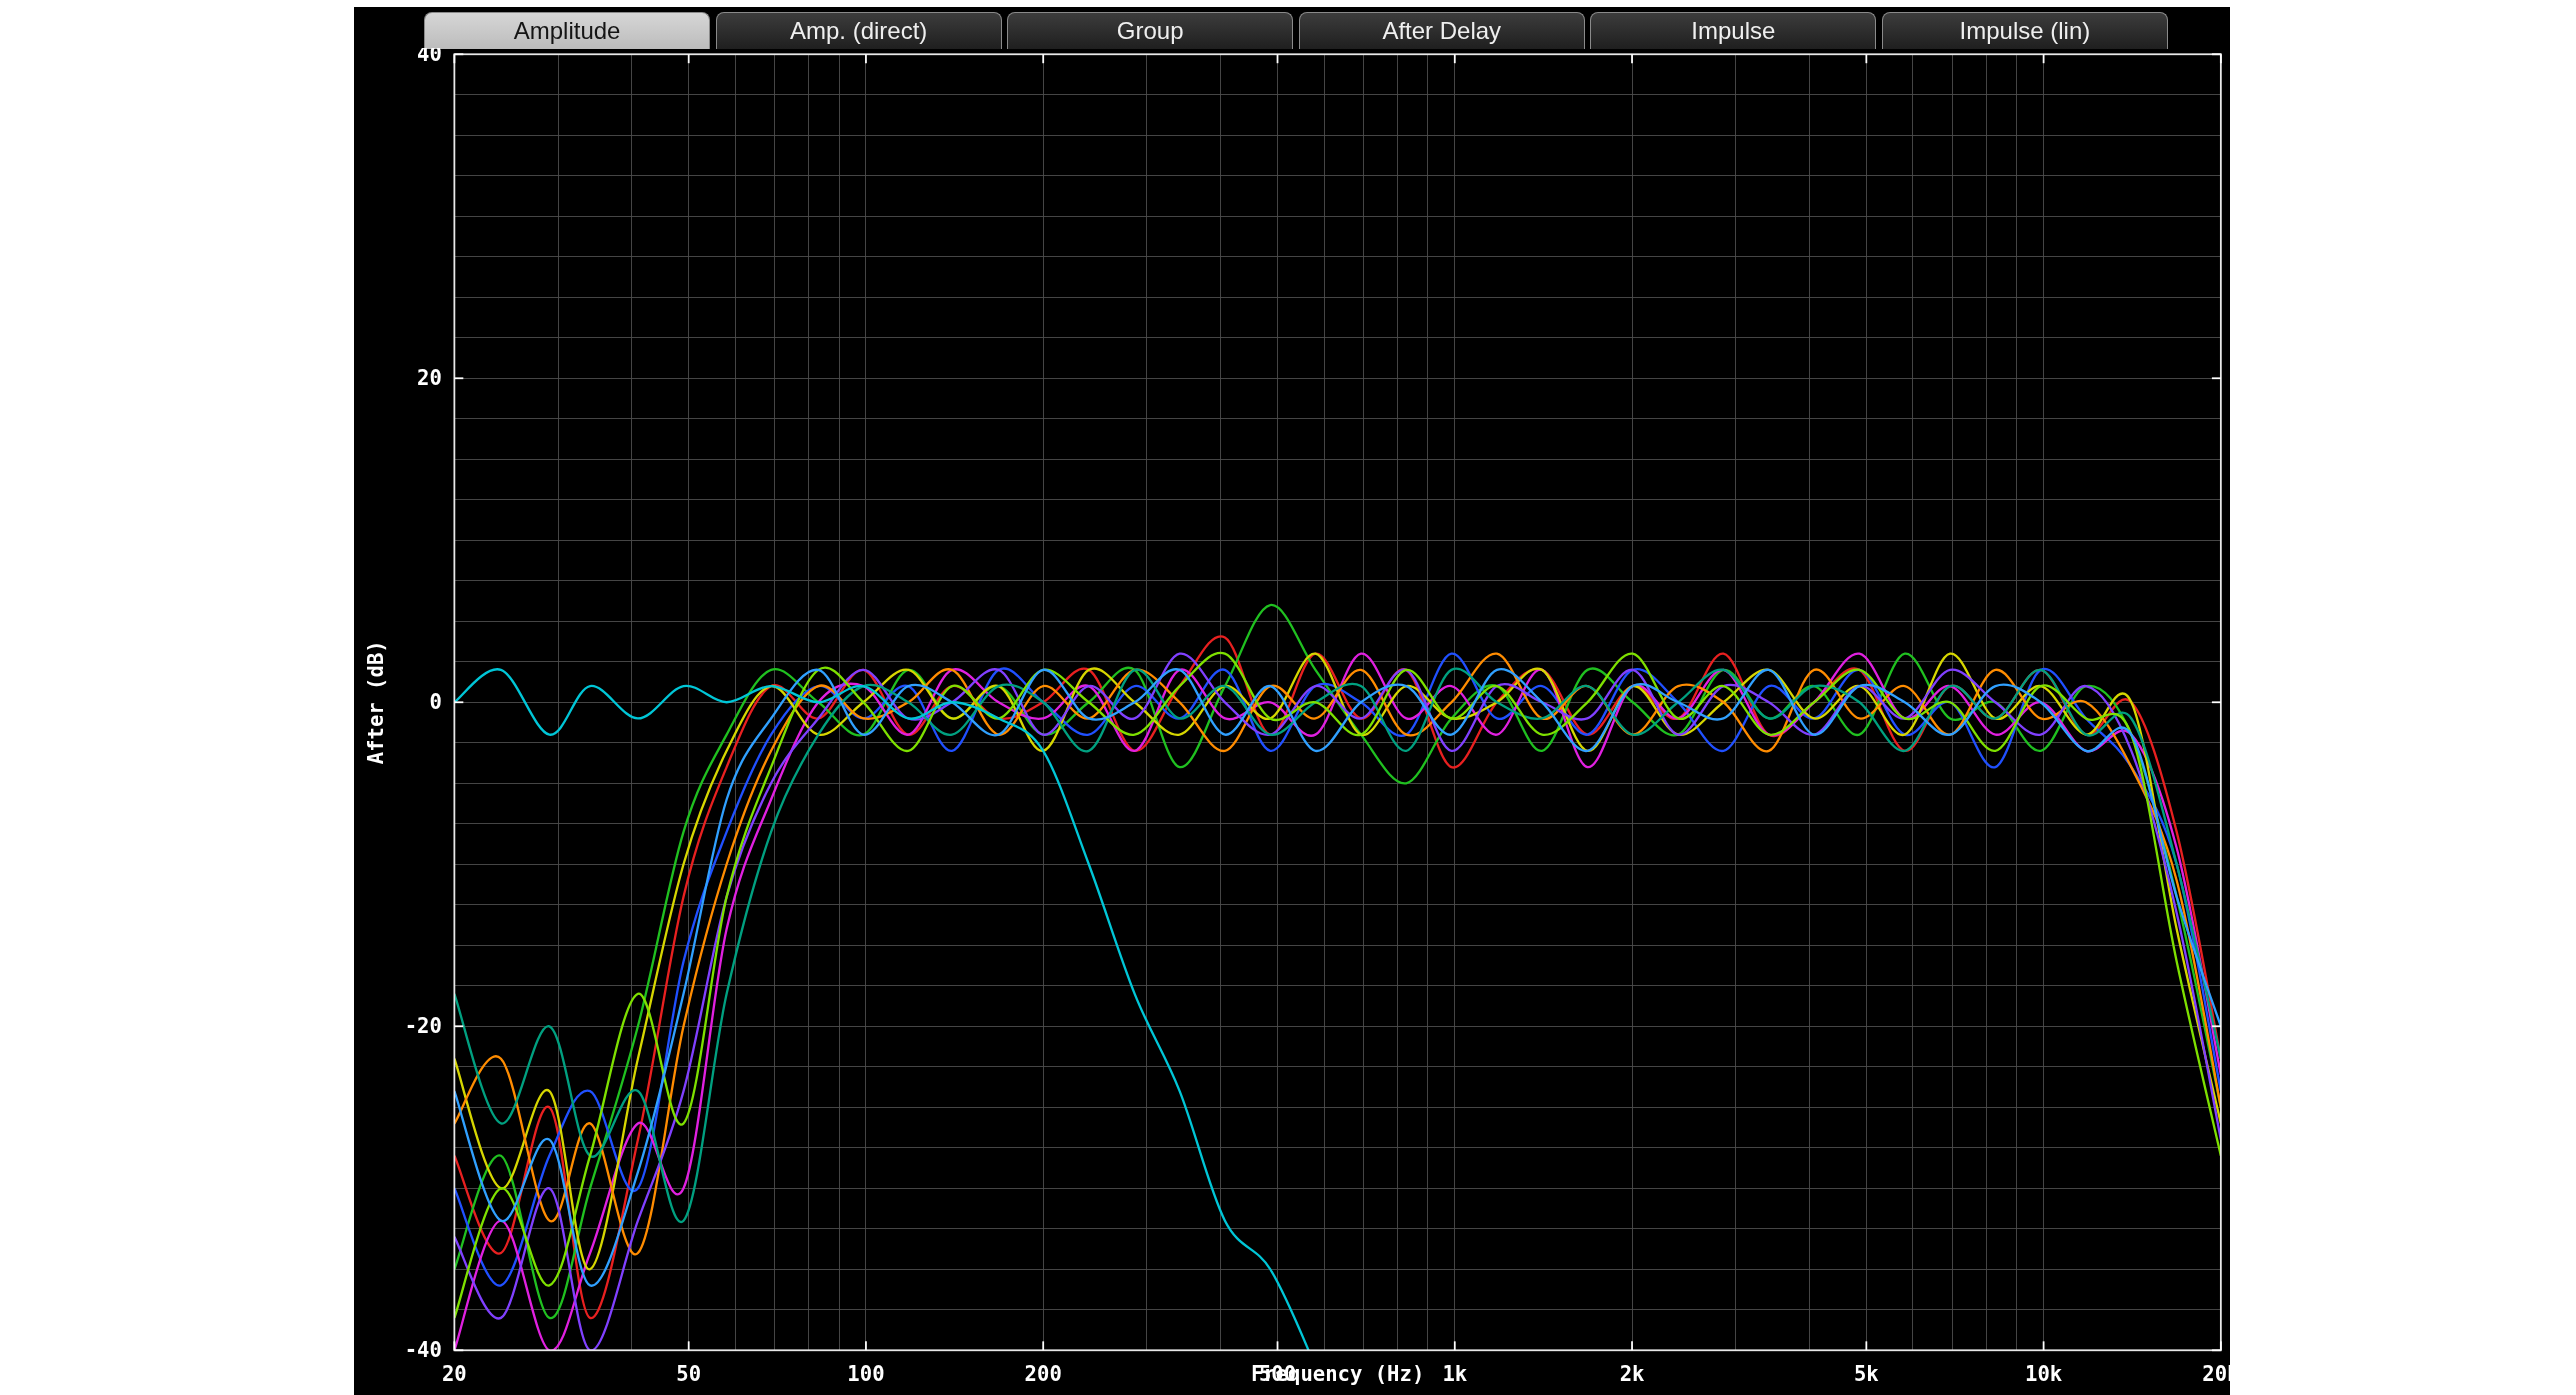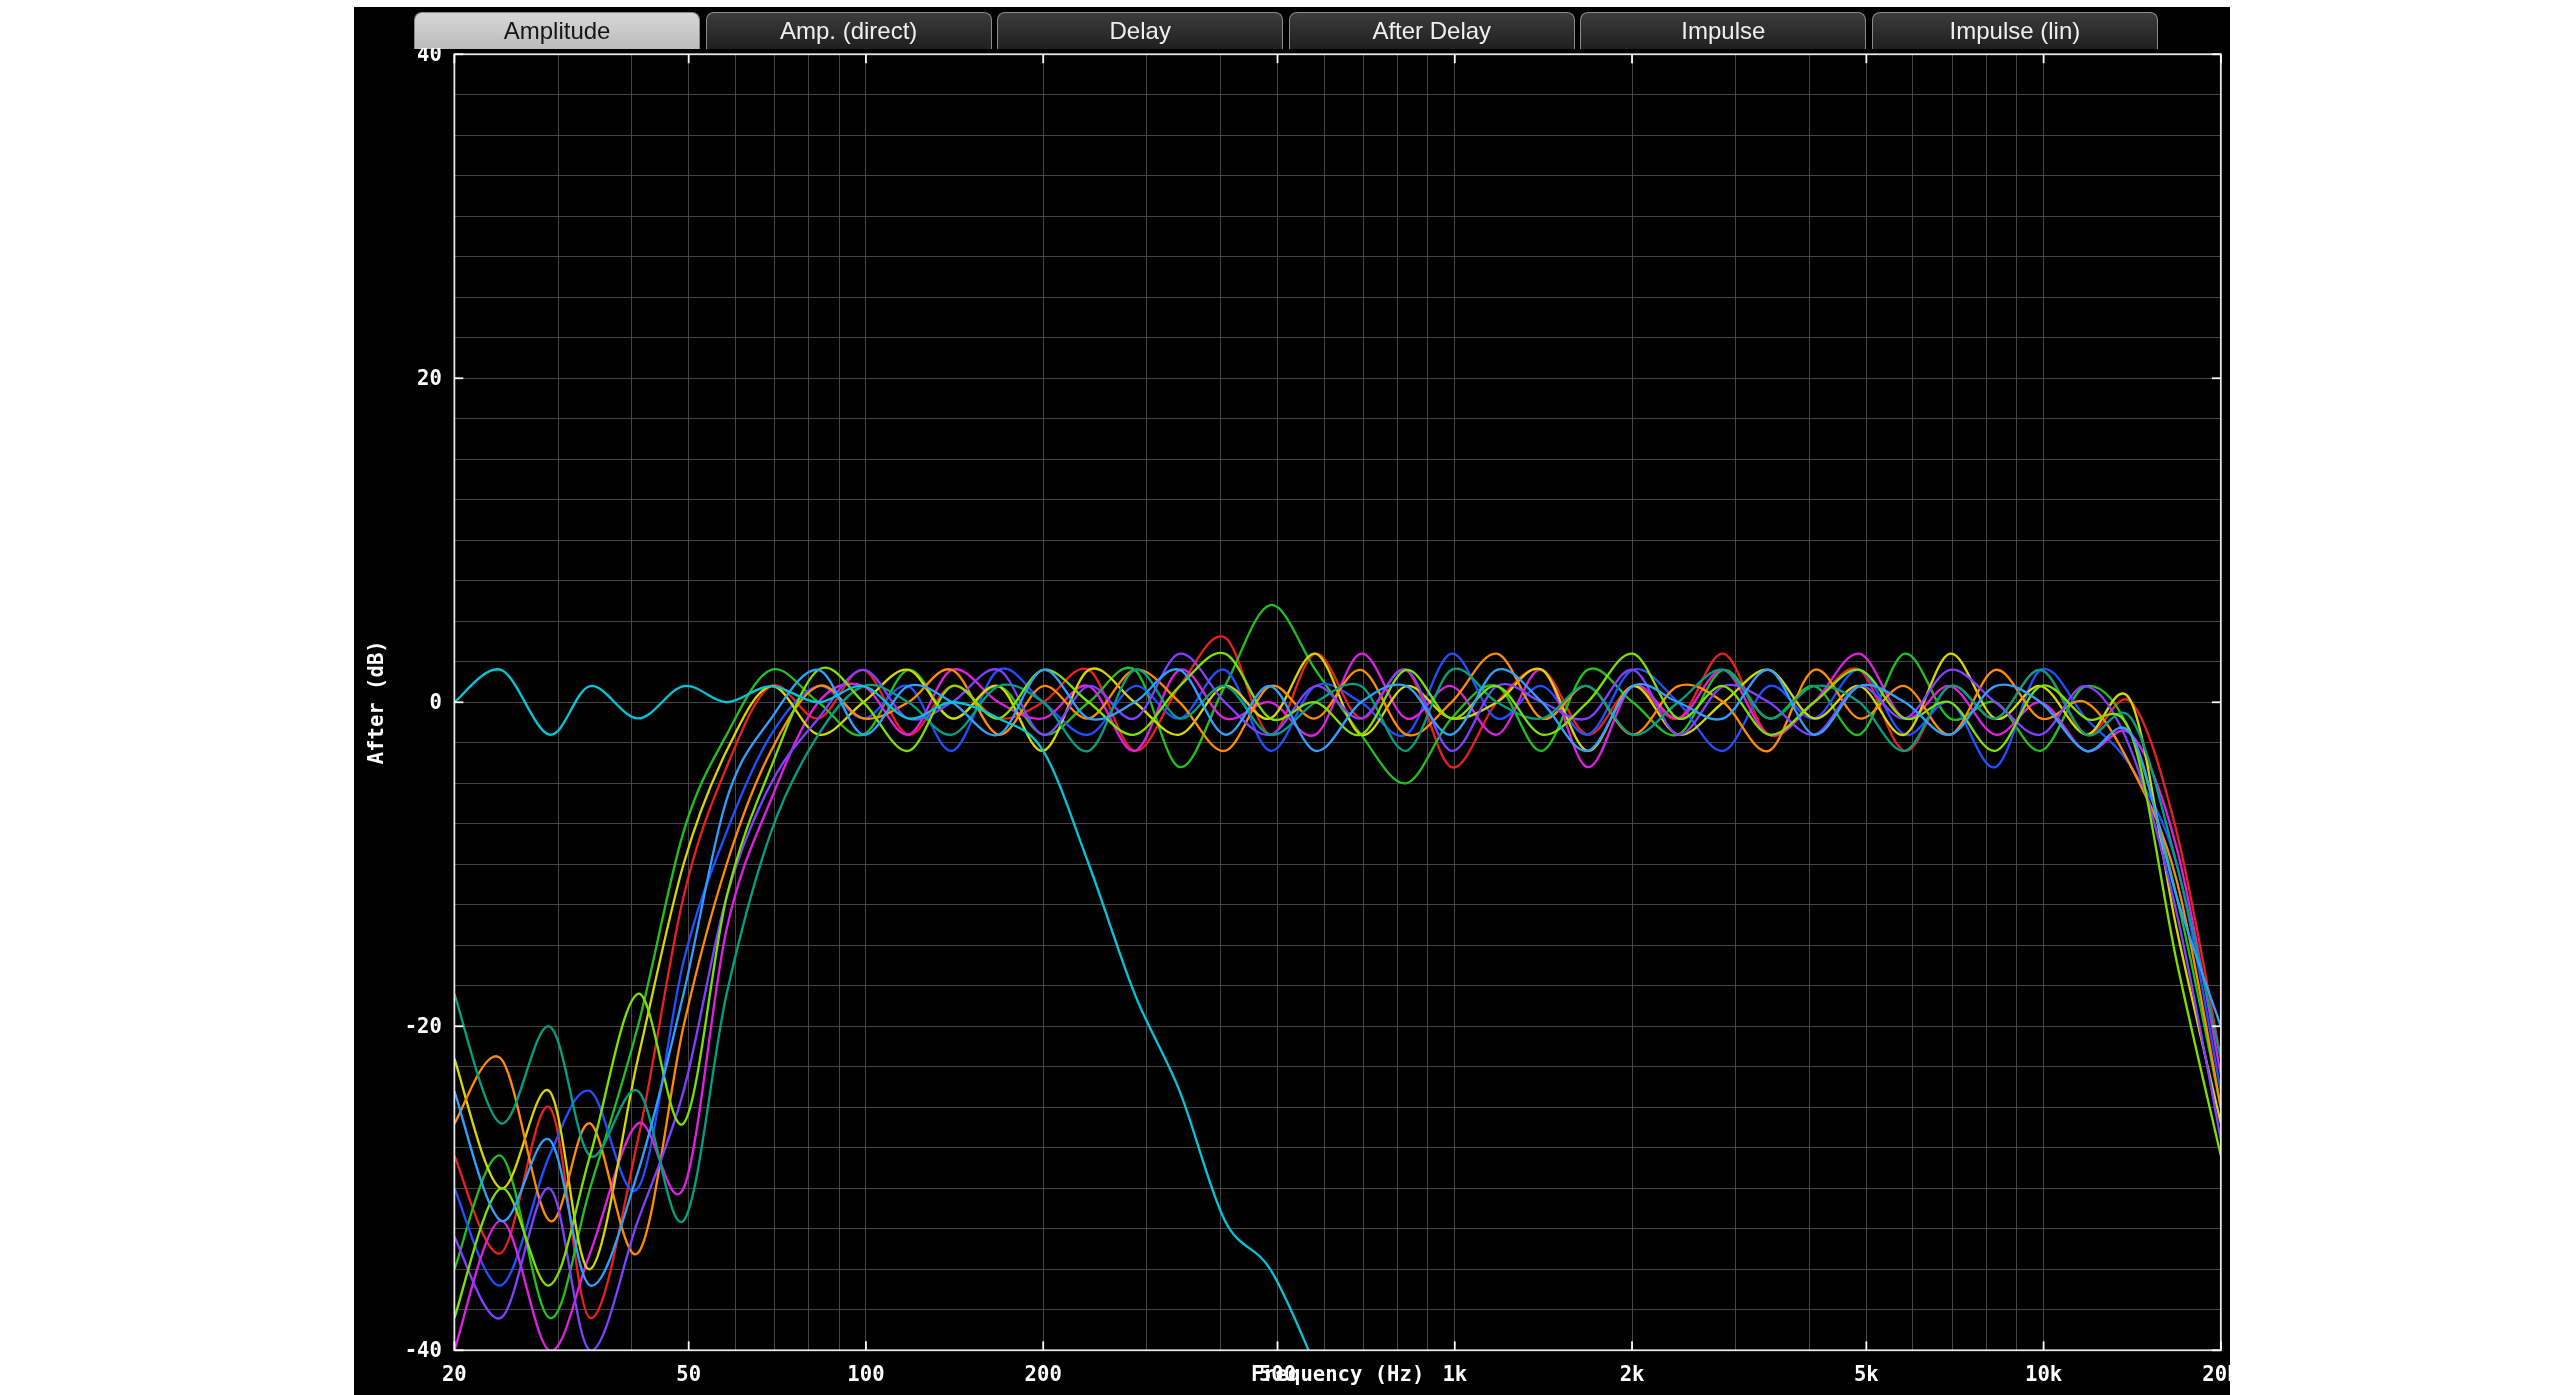--- a/index.html
+++ b/index.html
@@ -1,35 +1,35 @@
 <!DOCTYPE html>
 <html style="font-size:14.3px"><head>
 <meta charset="utf-8">
 <style>
   html,body{margin:0;padding:0;}
   .page{position:relative;width:2576px;height:1395px;background:#ffffff;overflow:hidden;
         font-family:"Liberation Sans",sans-serif;}
   .panel{position:absolute;left:354px;top:7.2px;width:1876px;height:1388px;background:#000000;}
-  .tabs{position:absolute;left:60px;top:4.5px;width:1744px;height:37px;display:flex;gap:5.4px;}
+  .tabs{position:absolute;left:70px;top:4.5px;width:1744px;height:37px;display:flex;gap:5.4px;}
   .tab{flex:1;background:linear-gradient(#3c3c3c,#1f1f1f);border:0.9px solid #8a8a8a;border-bottom:none;
        border-radius:8px 8px 0 0;color:#efefef;font-size:24px;display:flex;align-items:center;
        justify-content:center;cursor:pointer;white-space:nowrap;}
   .tab.selected{background:linear-gradient(#d6d6d6,#bcbcbc);color:#151515;}
   #chart{position:absolute;left:0;top:41px;display:block;}
 </style>
 </head>
 <body>
 
 <div class="page">
   <div class="panel">
 
     <div class="tabs">
       <div class="tab selected">Amplitude</div>
       <div class="tab">Amp. (direct)</div>
-      <div class="tab">Delay</div>
+      <div class="tab">Group</div>
       <div class="tab">After Delay</div>
       <div class="tab">Impulse</div>
       <div class="tab">Impulse (lin)</div>
     </div>
 
     <svg id="chart" width="1876" height="1347" viewBox="0 0 2097 1506">
         <defs>
           <clipPath id="plotClip">
             <rect x="112" y="7" width="1975" height="1449"></rect>
           </clipPath>

